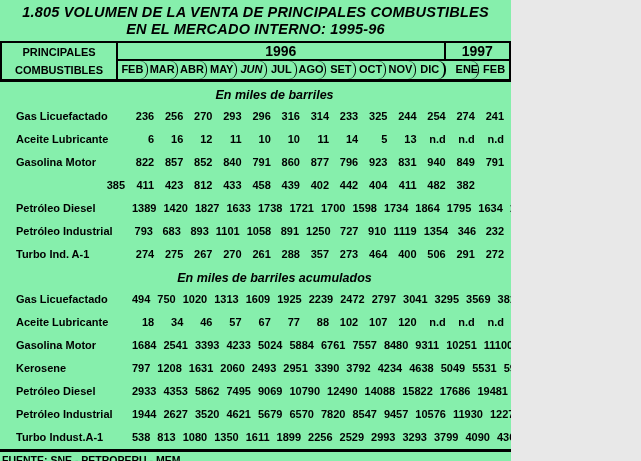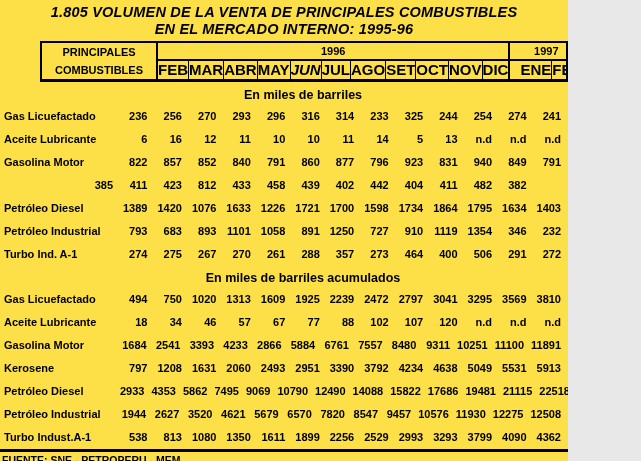--- a/index.html
+++ b/index.html
@@ -1,62 +1,61 @@
 <!DOCTYPE html>
 <html><head>
 <meta charset="utf-8">
 <style>
   html,body { margin:0; padding:0; background:#e8e8e8; }
   .page {
-    width:568px; height:461px; background:#fde047; color:#000;
+    width:511px; height:461px; background:#86efac; color:#000;
     font-family:"Liberation Sans", sans-serif; font-weight:bold;
     position:relative; overflow:hidden; box-sizing:border-box;
   }
   
   .title-block { padding-top:4px; text-align:center; }
   .title-line { font-style:italic; font-size:14.5px; line-height:17px; letter-spacing:0.2px; }
 
   
   .header-grid {
     display:grid;
     grid-template-columns:116px repeat(13, 1fr);
     grid-template-rows:18px 18px;
     border:2px solid #000;
     border-bottom:3px solid #000;
     margin-top:3px;
     box-sizing:border-box;
-    margin-left:40px;
   }
   .corner-cell {
     grid-column:1; grid-row:1 / span 2;
     border-right:2px solid #000;
     display:flex; flex-direction:column; justify-content:space-around; align-items:center;
     font-size:11px; line-height:12px;
   }
-  .year-cell { grid-row:1; text-align:center; font-size:11px; line-height:16px;
+  .year-cell { grid-row:1; text-align:center; font-size:14px; line-height:16px;
     border-bottom:2px solid #000; box-sizing:border-box; }
   .year-1996 { grid-column:2 / span 11; border-right:2px solid #000; }
   .year-1997 { grid-column:13 / span 2; }
   .month-cell {
-    grid-row:2; text-align:center; font-size:15px; line-height:17px;
-    border-right:1px solid #000; box-sizing:border-box;
+    grid-row:2; text-align:center; font-size:11px; line-height:17px;
+    border-right:1px solid #000; box-sizing:border-box;border-radius:8px;
   }
   .month-cell.group-end { border-right-width:2px; }
   .month-cell.last { border-right:none; }
 
   
   .table-body { }
   .section-heading {
-    height:22px; text-align:center; font-size:12.5px;
+    height:22px; text-align:center; font-style:italic; font-size:12.5px;
     line-height:26px;
     padding-left:38px;
   }
   .fuel-row {
     display:grid; grid-template-columns:120px repeat(13, 1fr);
-    height:23px; align-items:center;
+    height:23px; align-items:center;padding-left:12px;
   }
   .fuel-label { font-size:11px; padding-left:4px; white-space:nowrap; }
   .value-cell { font-size:11px; text-align:right; padding-right:7px; white-space:nowrap; }
 
   
   .bottom-rule { border-top:3px solid #000; margin-top:1px; }
   .source-note { font-size:10.5px; padding:2px 0 0 2px; }
 </style>
 </head>
 <body>
@@ -154,23 +153,23 @@
         <div class="value-cell">442</div>
         <div class="value-cell">404</div>
         <div class="value-cell">411</div>
         <div class="value-cell">482</div>
         <div class="value-cell">382</div>
       </div>
       <div class="fuel-row">
         <div class="fuel-label">Petróleo Diesel</div>
         <div class="value-cell">1389</div>
         <div class="value-cell">1420</div>
-        <div class="value-cell">1076</div>
+        <div class="value-cell">1827</div>
         <div class="value-cell">1633</div>
-        <div class="value-cell">1226</div>
+        <div class="value-cell">1738</div>
         <div class="value-cell">1721</div>
         <div class="value-cell">1700</div>
         <div class="value-cell">1598</div>
         <div class="value-cell">1734</div>
         <div class="value-cell">1864</div>
         <div class="value-cell">1795</div>
         <div class="value-cell">1634</div>
         <div class="value-cell">1403</div>
       </div>
       <div class="fuel-row">
@@ -237,21 +236,21 @@
         <div class="value-cell">n.d</div>
         <div class="value-cell">n.d</div>
         <div class="value-cell">n.d</div>
       </div>
       <div class="fuel-row">
         <div class="fuel-label">Gasolina Motor</div>
         <div class="value-cell">1684</div>
         <div class="value-cell">2541</div>
         <div class="value-cell">3393</div>
         <div class="value-cell">4233</div>
-        <div class="value-cell">2866</div>
+        <div class="value-cell">5024</div>
         <div class="value-cell">5884</div>
         <div class="value-cell">6761</div>
         <div class="value-cell">7557</div>
         <div class="value-cell">8480</div>
         <div class="value-cell">9311</div>
         <div class="value-cell">10251</div>
         <div class="value-cell">11100</div>
         <div class="value-cell">11891</div>
       </div>
       <div class="fuel-row">

